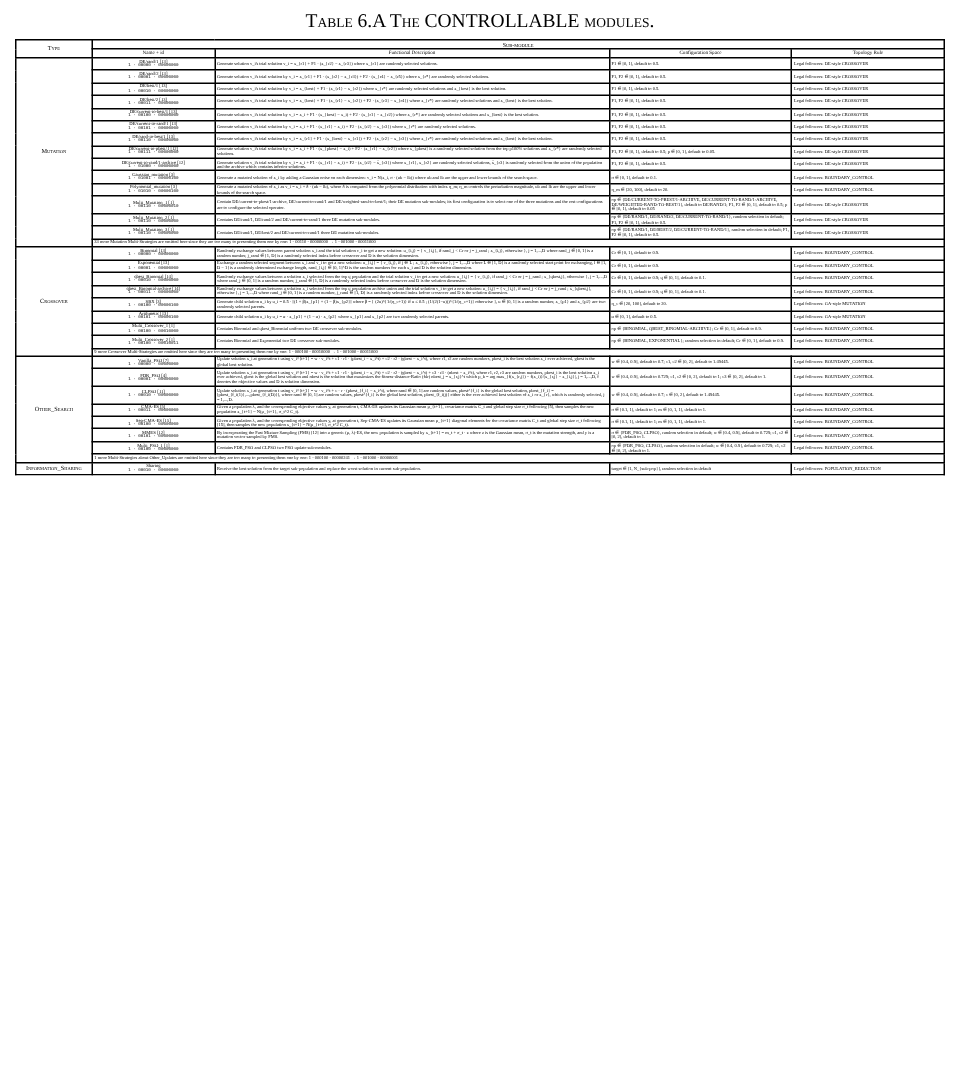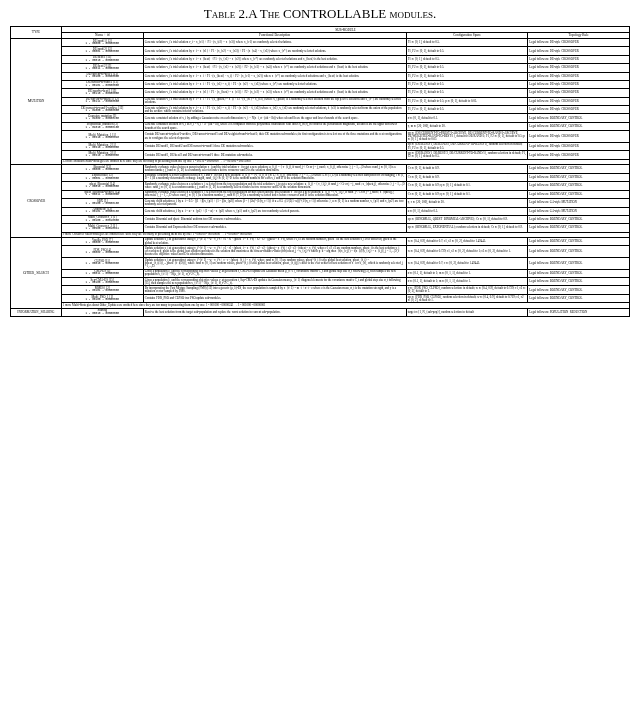--- a/index.html
+++ b/index.html
@@ -16,21 +16,21 @@
   .confcell{text-align:left;font-size:3.0px;width:112px;}
   .topocell{text-align:left;font-size:3.0px;width:96px;}
   .note{font-size:3.0px;text-align:left;padding-left:6px;}
   .nm{display:block;}
   .bits{display:block;font-family:"Liberation Mono", monospace;font-size:2.8px;}
 </style>
 </head>
 <body>
 
 <div class="page">
-  <div class="caption">Table 2.A The CONTROLLABLE modules.</div>
+  <div class="caption">Table 6.A The CONTROLLABLE modules.</div>
   <table class="main">
     <colgroup>
       <col style="width:46px">
         <col style="width:74px">
         <col style="width:238px">
         <col style="width:110px">
         <col style="width:92px">
     </colgroup>
     <thead>
       <tr>

